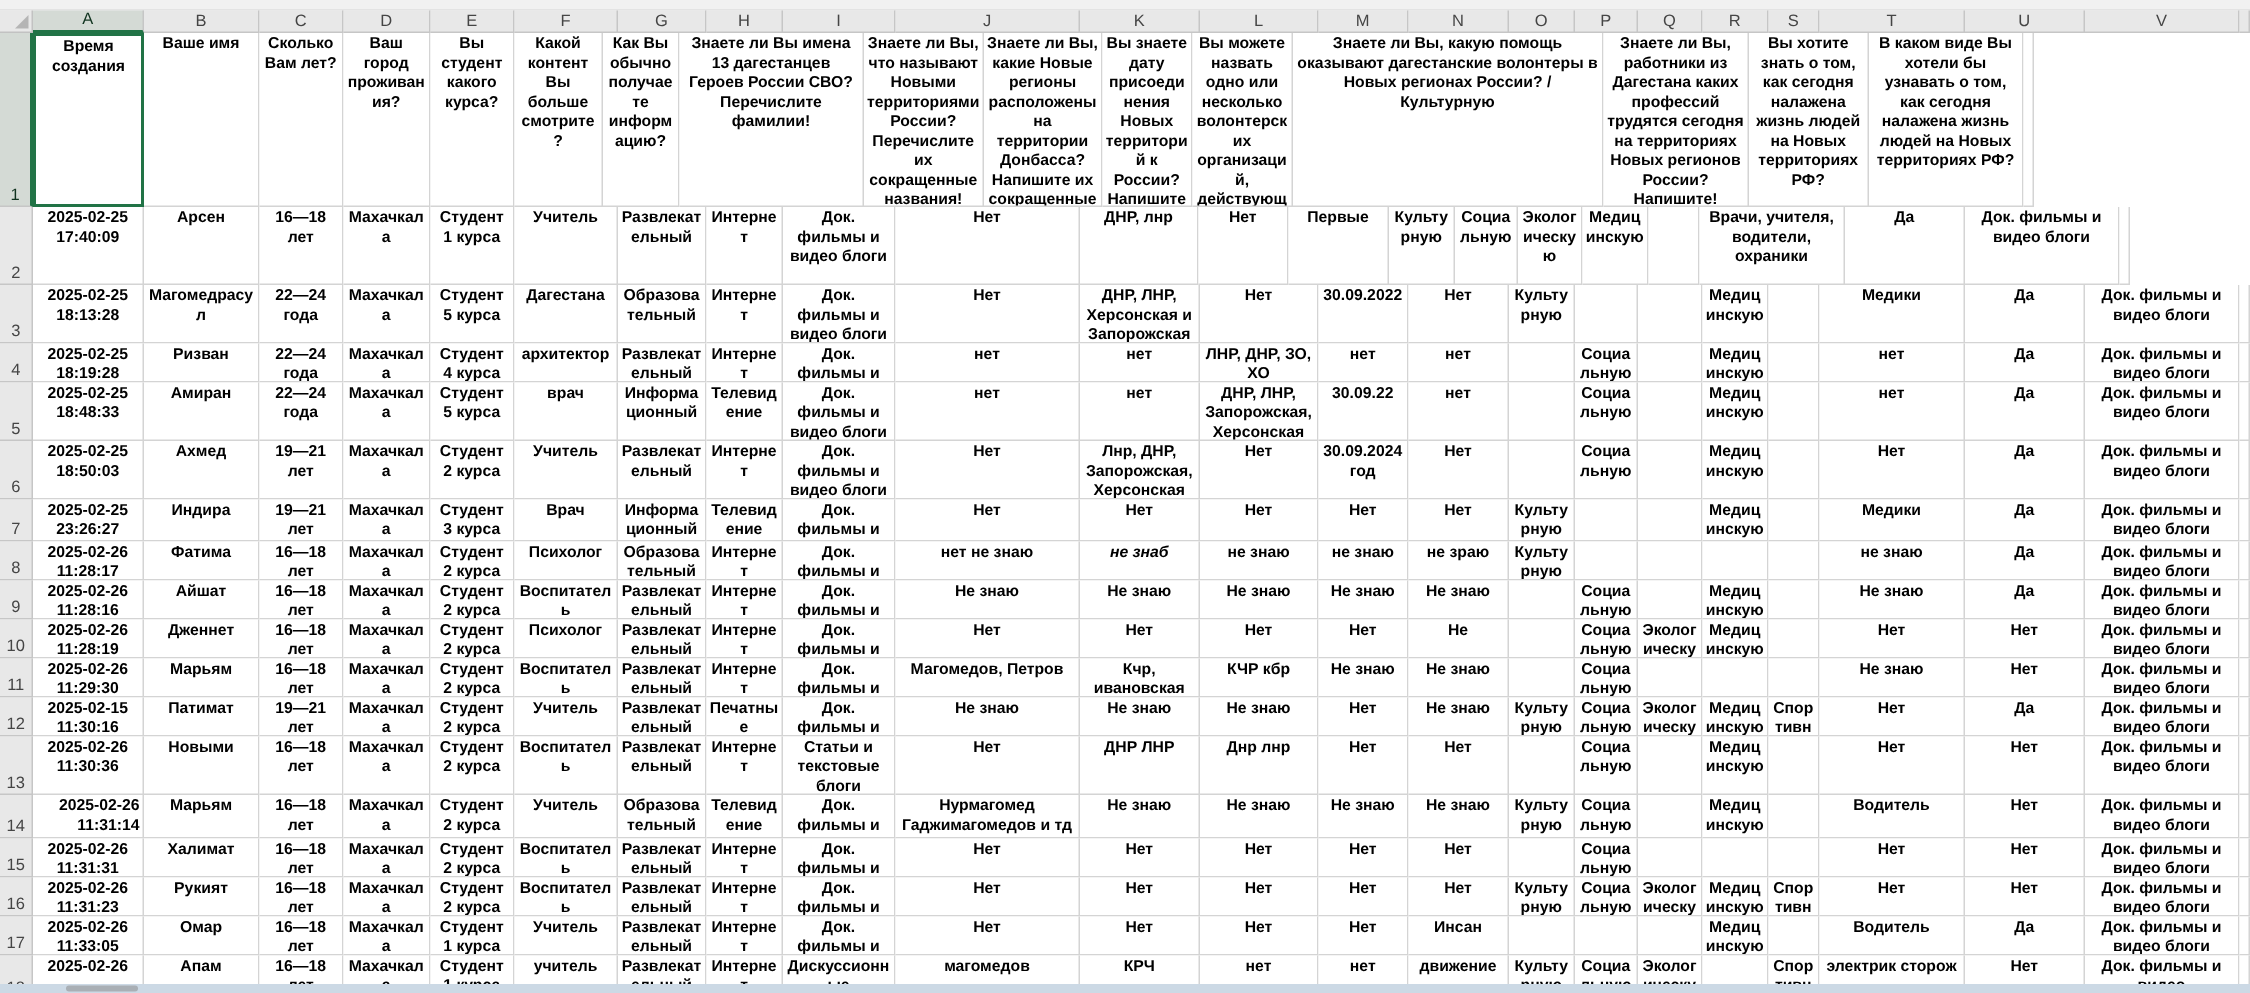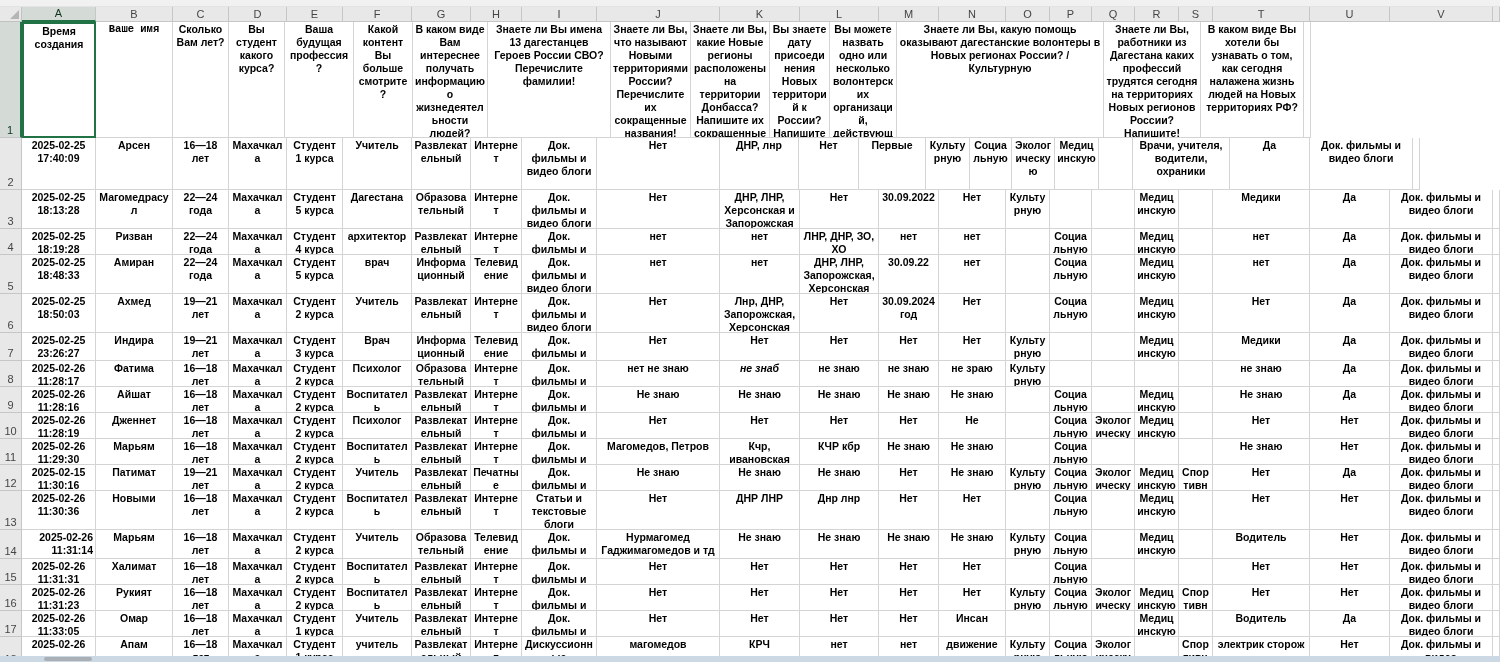--- a/index.html
+++ b/index.html
@@ -58,33 +58,34 @@
       <div class="ch" style="width: 34px;">S</div>
       <div class="ch" style="width: 97px;">T</div>
       <div class="ch" style="width: 80px;">U</div>
       <div class="ch" style="width: 103px;">V</div>
       <div class="ch" style="width: 7px;"></div>
     </div>
   <div id="gridRows">
       <div class="row" style="height: 116px;">
         <div class="rh sel">1</div>
         <div class="cell sel" style="width: 74px;">Время создания</div>
-        <div class="cell" style="width: 77px; font-family: Liberation Mono, monospace;">Ваше имя</div>
+        <div class="cell" style="width: 77px;">Ваше имя</div>
         <div class="cell" style="width: 56px;">Сколько Вам лет?</div>
+        <div class="cell" style="width: 58px;">Ваш город проживания?</div>
         <div class="cell" style="width: 56px;">Вы студент какого курса?</div>
-        <div class="cell" style="width: 69px;">Ваша будущая профессия?</div>
         <div class="cell" style="width: 59px;">Какой контент Вы больше смотрите?</div>
-        <div class="cell" style="width: 75px;">В каком виде Вам интереснее получать информацию о жизнедеятельности людей?</div>
+        <div class="cell" style="width: 51px;">Как Вы обычно получаете информацию?</div>
         <div class="cell" style="width: 123px;">Знаете ли Вы имена 13 дагестанцев Героев России СВО? Перечислите фамилии!</div>
         <div class="cell" style="width: 80px;">Знаете ли Вы, что называют Новыми территориями России? Перечислите их сокращенные названия!</div>
         <div class="cell" style="width: 79px;">Знаете ли Вы, какие Новые регионы расположены на территории Донбасса? Напишите их сокращенные названия!</div>
         <div class="cell" style="width: 60px;">Вы знаете дату присоединения Новых территорий к России? Напишите ее!</div>
         <div class="cell" style="width: 67px;">Вы можете назвать одно или несколько волонтерских организаций, действующих в Дагестане? Напишите!</div>
         <div class="cell" style="width: 207px;">Знаете ли Вы, какую помощь оказывают дагестанские волонтеры в Новых регионах России? / Культурную</div>
         <div class="cell" style="width: 97px;">Знаете ли Вы, работники из Дагестана каких профессий трудятся сегодня на территориях Новых регионов России? Напишите!</div>
+        <div class="cell" style="width: 80px;">Вы хотите знать о том, как сегодня налажена жизнь людей на Новых территориях РФ?</div>
         <div class="cell" style="width: 103px;">В каком виде Вы хотели бы узнавать о том, как сегодня налажена жизнь людей на Новых территориях РФ?</div>
         <div class="cell" style="width: 7px;"></div>
       </div>
       <div class="row" style="height: 52px;">
         <div class="rh">2</div>
         <div class="cell" style="width: 74px;">2025-02-25 17:40:09</div>
         <div class="cell" style="width: 77px;">Арсен</div>
         <div class="cell" style="width: 56px;">16—18 лет</div>
         <div class="cell" style="width: 58px;">Махачкала</div>
         <div class="cell" style="width: 56px;">Студент 1 курса</div>

